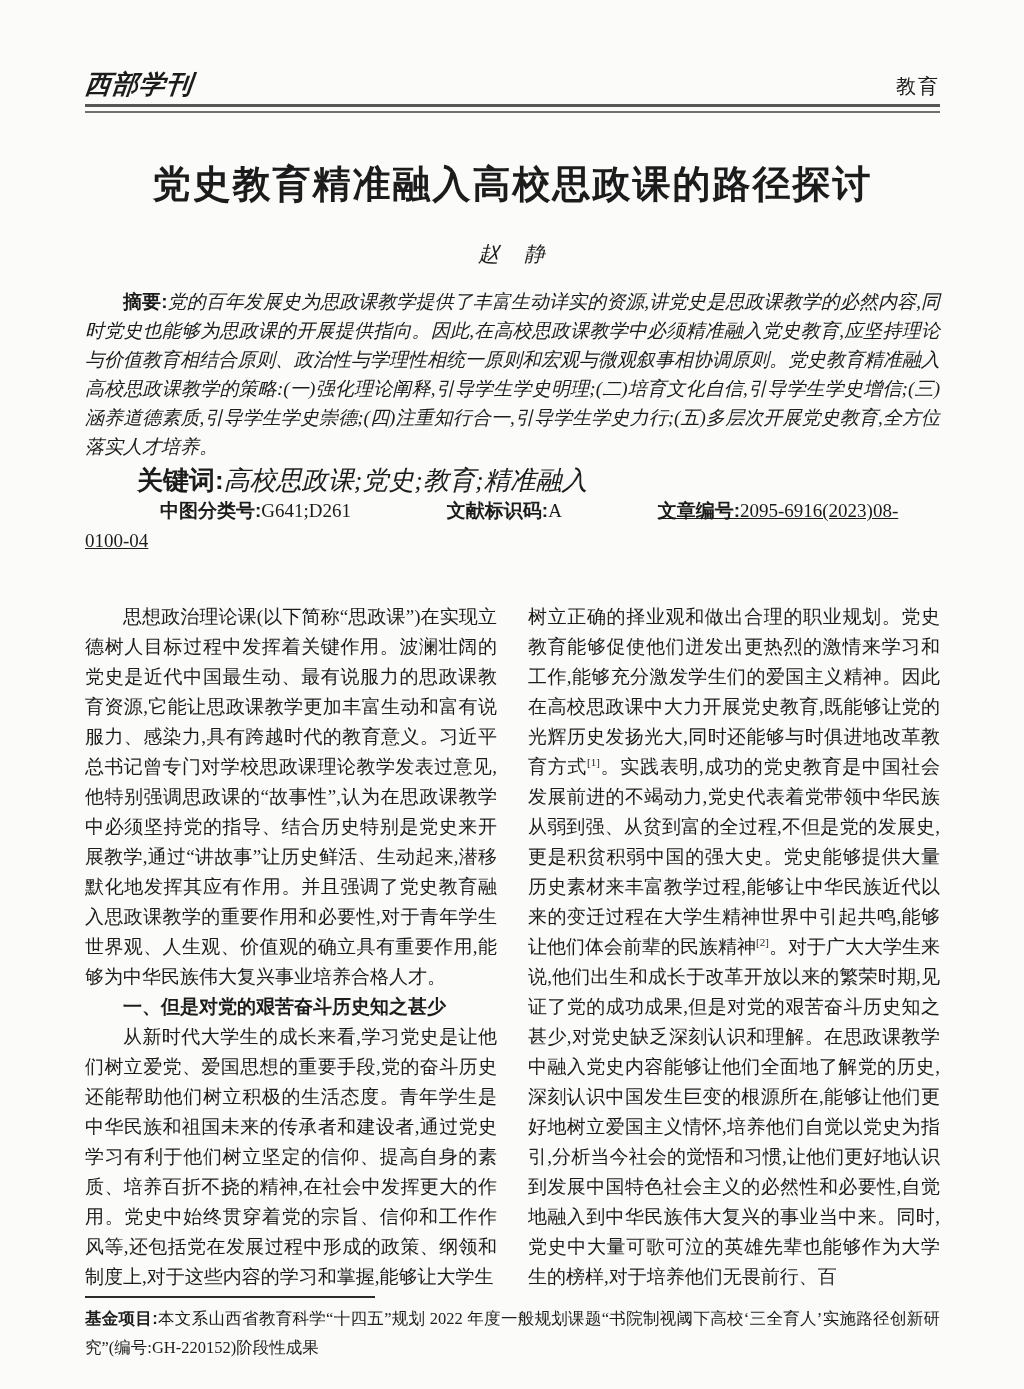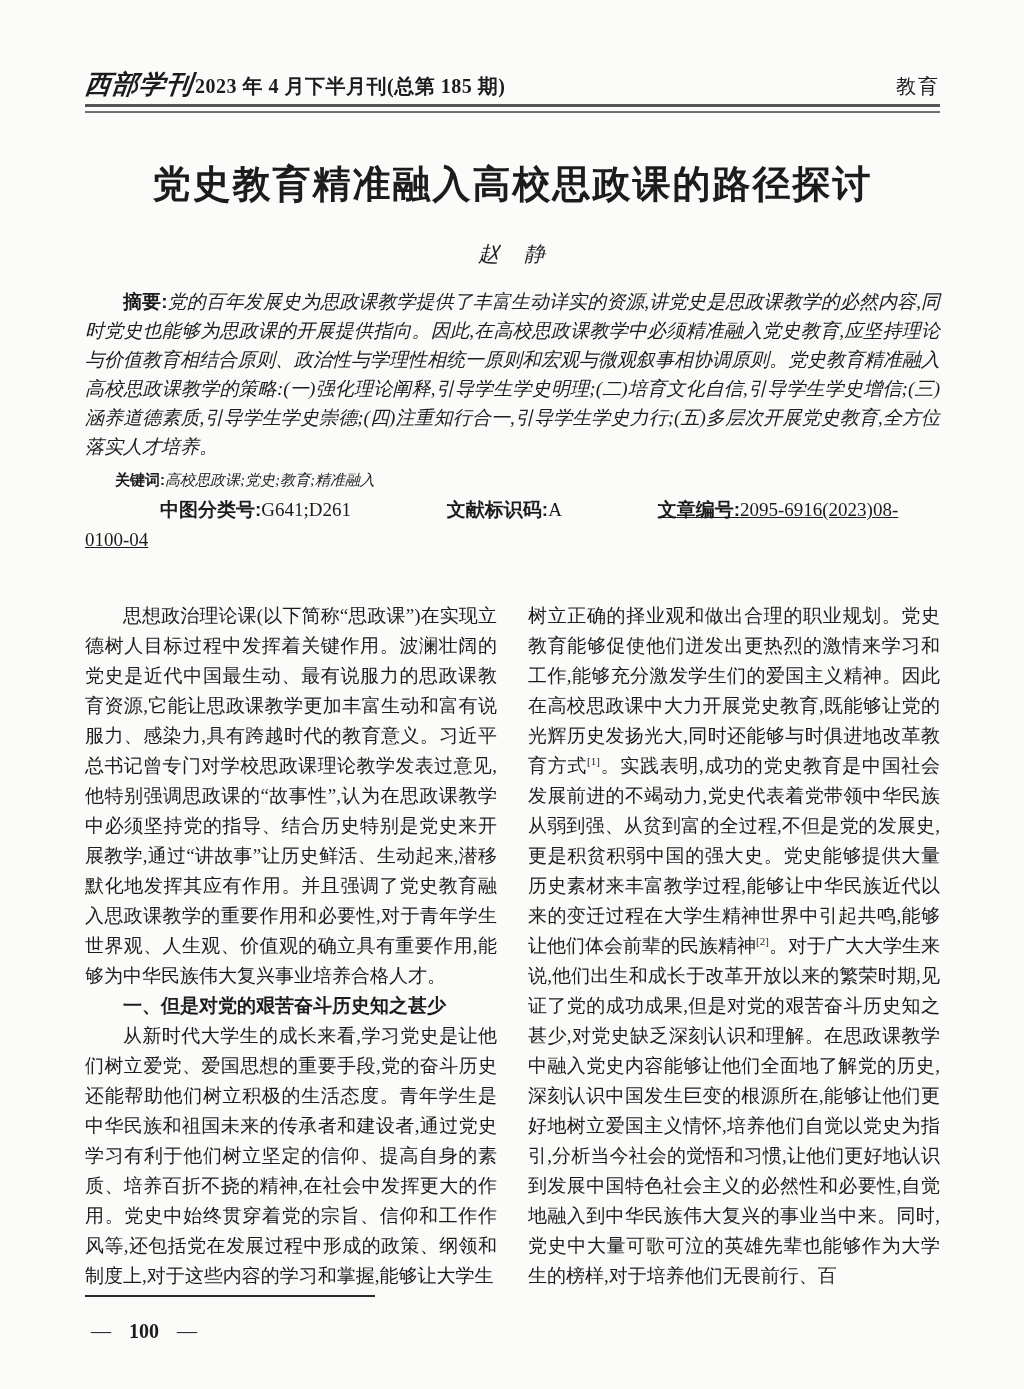--- a/index.html
+++ b/index.html
@@ -35,21 +35,21 @@
     margin-top:32px;text-align:center;
     font-size:21px;line-height:26px;font-style:italic;letter-spacing:2px;
   }
   
   .abstract{
     margin-top:20px;font-size:19px;line-height:29px;
     text-align:justify;text-indent:2em;
   }
   .kai{font-style:italic;}
   .lbl{font-family:"Liberation Sans","DejaVu Sans",sans-serif;font-weight:bold;font-style:normal;}
-  .kwline{margin-top:4px;font-size:15px;line-height:30px;text-indent:2em;}
+  .kwline{margin-top:4px;font-size:26px;line-height:30px;text-indent:2em;}
   .clcline{margin-top:0;font-size:19px;line-height:30px;text-indent:2em;}
   .clc-group{margin-right:54px;padding-left:37px;}
   .clc-group:last-child{margin-right:0;text-decoration:underline;}
   
   .body-wrap{display:flex;gap:31px;margin-top:46px;align-items:flex-end;}
   .col{width:412px;font-size:19px;line-height:30px;text-align:justify;}
   .body-para{text-indent:2em;}
   .body-para.no-indent{text-indent:0;}
   .body-heading{
     font-family:"Liberation Sans","DejaVu Sans",sans-serif;
@@ -65,21 +65,20 @@
   .pagenum .num{font-weight:bold;margin:0 18px;}
 </style>
 </head>
 <body>
 
 <div class="page">
 
   <div class="hdr">
     <div class="hdr-left">
       <span class="journal-logo">西部学刊</span>
-      <span class="issue-info">2023 年 4 月下半月刊(总第 185 期)</span>
     </div>
     <div class="section-name">教育</div>
   </div>
   <div class="double-rule"></div>
 
   <div class="title">党史教育精准融入高校思政课的路径探讨</div>
   <div class="author">赵　静</div>
 
   <div class="abstract">
     <span class="lbl">摘要:</span><span class="kai">党的百年发展史为思政课教学提供了丰富生动详实的资源,讲党史是思政课教学的必然内容,同时党史也能够为思政课的开展提供指向。因此,在高校思政课教学中必须精准融入党史教育,应坚持理论与价值教育相结合原则、政治性与学理性相统一原则和宏观与微观叙事相协调原则。党史教育精准融入高校思政课教学的策略:(一)强化理论阐释,引导学生学史明理;(二)培育文化自信,引导学生学史增信;(三)涵养道德素质,引导学生学史崇德;(四)注重知行合一,引导学生学史力行;(五)多层次开展党史教育,全方位落实人才培养。</span>
@@ -101,19 +100,22 @@
         <div class="body-heading">一、但是对党的艰苦奋斗历史知之甚少</div>
         <div class="body-para">从新时代大学生的成长来看,学习党史是让他们树立爱党、爱国思想的重要手段,党的奋斗历史还能帮助他们树立积极的生活态度。青年学生是中华民族和祖国未来的传承者和建设者,通过党史学习有利于他们树立坚定的信仰、提高自身的素质、培养百折不挠的精神,在社会中发挥更大的作用。党史中始终贯穿着党的宗旨、信仰和工作作风等,还包括党在发展过程中形成的政策、纲领和制度上,对于这些内容的学习和掌握,能够让大学生</div>
       </div>
     <div class="col" id="col-right">
         <div class="body-para no-indent">树立正确的择业观和做出合理的职业规划。党史教育能够促使他们迸发出更热烈的激情来学习和工作,能够充分激发学生们的爱国主义精神。因此在高校思政课中大力开展党史教育,既能够让党的光辉历史发扬光大,同时还能够与时俱进地改革教育方式<sup>[1]</sup>。实践表明,成功的党史教育是中国社会发展前进的不竭动力,党史代表着党带领中华民族从弱到强、从贫到富的全过程,不但是党的发展史,更是积贫积弱中国的强大史。党史能够提供大量历史素材来丰富教学过程,能够让中华民族近代以来的变迁过程在大学生精神世界中引起共鸣,能够让他们体会前辈的民族精神<sup>[2]</sup>。对于广大大学生来说,他们出生和成长于改革开放以来的繁荣时期,见证了党的成功成果,但是对党的艰苦奋斗历史知之甚少,对党史缺乏深刻认识和理解。在思政课教学中融入党史内容能够让他们全面地了解党的历史,深刻认识中国发生巨变的根源所在,能够让他们更好地树立爱国主义情怀,培养他们自觉以党史为指引,分析当今社会的觉悟和习惯,让他们更好地认识到发展中国特色社会主义的必然性和必要性,自觉地融入到中华民族伟大复兴的事业当中来。同时,党史中大量可歌可泣的英雄先辈也能够作为大学生的榜样,对于培养他们无畏前行、百</div>
       </div>
   </div>
 
   <div class="footnote">
     <div class="footnote-rule"></div>
+    <div class="footnote-text">
+      <span class="lbl">基金项目:</span><span>本文系山西省教育科学“十四五”规划 2022 年度一般规划课题“书院制视阈下高校‘三全育人’实施路径创新研究”(编号:GH-220152)阶段性成果</span>
+    </div>
   </div>
 
   <div class="pagenum">
     <span>—</span><span class="num">100</span><span>—</span>
   </div>
 
 </div>
 
 </body></html>

